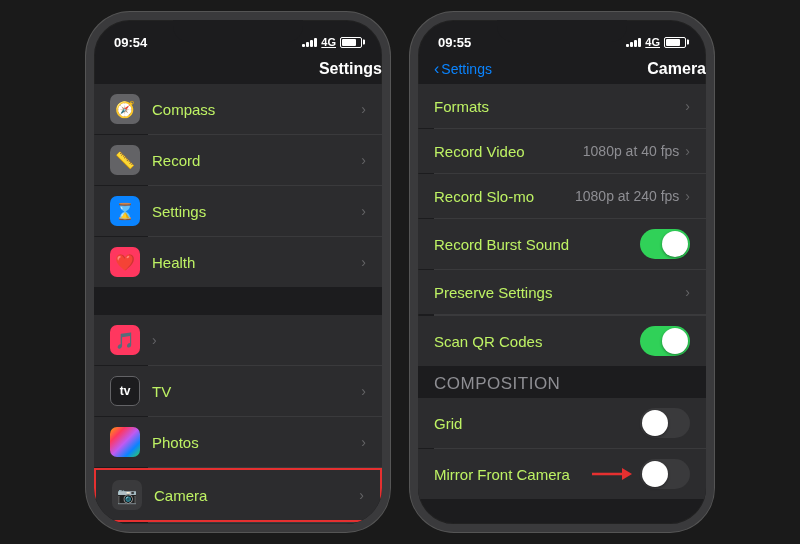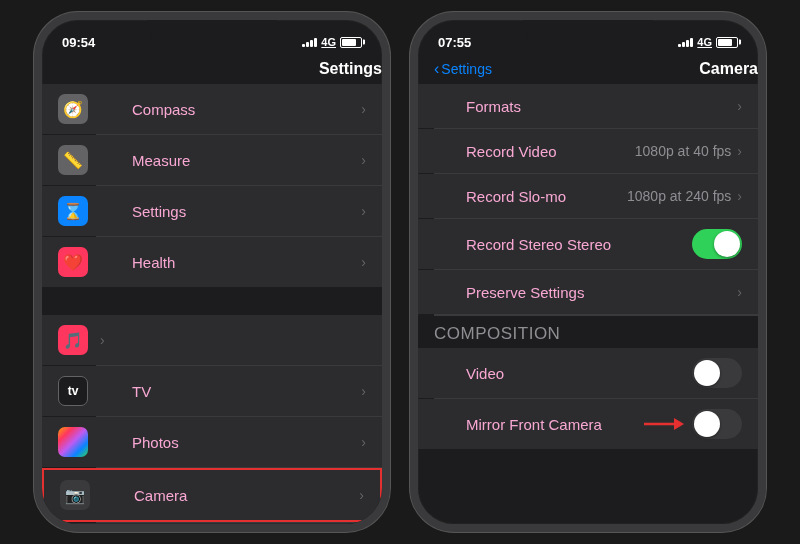--- a/index.html
+++ b/index.html
@@ -9,21 +9,21 @@
       background: #1a1a1a;
       display: flex;
       align-items: center;
       justify-content: center;
       gap: 20px;
       font-family: -apple-system, 'SF Pro Text', 'Helvetica Neue', sans-serif;
     }
 
     
     .phone {
-      width: 356px;
+      width: 304px;
       height: 520px;
       background: #1c1c1e;
       border-radius: 44px;
       border: 8px solid #3a3a3c;
       position: relative;
       overflow: hidden;
       box-shadow: 0 0 0 1px #555, inset 0 0 0 1px #222;
     }
 
     
@@ -147,23 +147,22 @@
       border-radius: 7px;
       margin-right: 12px;
       display: flex;
       align-items: center;
       justify-content: center;
       font-size: 16px;
       flex-shrink: 0;
     }
     .settings-item-label {
       flex: 1;
-      color: #f9a8d4;
+      color: #bef264;
       font-size: 15px;
-      margin-left: 32px;
     }
     .settings-item-value {
       color: #8e8e93;
       font-size: 14px;
       margin-right: 6px;
     }
     .chevron-right {
       color: #636366;
       font-size: 14px;
       font-weight: 500;
@@ -251,21 +250,21 @@
 
   <div class="settings-group">
     <div class="settings-item">
       <div class="settings-item-icon" style="background:#636366;">🧭</div>
       <span class="settings-item-label">Compass</span>
       <span class="chevron-right">›</span>
     </div>
     <div class="settings-divider"></div>
     <div class="settings-item">
       <div class="settings-item-icon" style="background:#636366;">📏</div>
-      <span class="settings-item-label">Measure</span>
+      <span class="settings-item-label">Record</span>
       <span class="chevron-right">›</span>
     </div>
     <div class="settings-divider"></div>
     <div class="settings-item">
       <div class="settings-item-icon" style="background:#0a84ff;">⌛</div>
       <span class="settings-item-label">Settings</span>
       <span class="chevron-right">›</span>
     </div>
     <div class="settings-divider"></div>
     <div class="settings-item">
@@ -310,21 +309,21 @@
       
     </div>
 
   </div>
 </div>
 
 <div class="phone">
   <div class="notch"></div>
 
   <div class="status-bar">
-    <span class="status-time">07:55</span>
+    <span class="status-time">09:55</span>
     <div class="status-icons">
       <div class="signal-bars">
         <div class="signal-bar" style="height:3px"></div>
         <div class="signal-bar" style="height:5px"></div>
         <div class="signal-bar" style="height:7px"></div>
         <div class="signal-bar" style="height:9px"></div>
       </div>
       <span class="status-4g">4G</span>
       <div class="battery-icon">
         <div class="battery-fill"></div>
@@ -352,41 +351,47 @@
       <span class="chevron-right">›</span>
     </div>
     <div class="settings-divider" style="margin-left:16px;"></div>
     <div class="settings-item">
       <span class="settings-item-label">Record Slo-mo</span>
       <span class="settings-item-value">1080p at 240 fps</span>
       <span class="chevron-right">›</span>
     </div>
     <div class="settings-divider" style="margin-left:16px;"></div>
     <div class="settings-item">
-      <span class="settings-item-label">Record Stereo Stereo</span>
+      <span class="settings-item-label">Record Burst Sound</span>
       <div class="toggle on">
           <div class="toggle-knob"></div>
         </div>
     </div>
     <div class="settings-divider" style="margin-left:16px;"></div>
     <div class="settings-item">
       <span class="settings-item-label">Preserve Settings</span>
       <span class="chevron-right">›</span>
     </div>
     <div class="settings-divider" style="margin-left:16px;"></div>
     <div class="settings-divider" style="margin-left:16px;"></div>
+    <div class="settings-item">
+      <span class="settings-item-label">Scan QR Codes</span>
+      <div class="toggle on">
+          <div class="toggle-knob"></div>
+        </div>
+    </div>
   </div>
 
   <div class="section-header">
     <span class="section-header-text">COMPOSITION</span>
   </div>
 
   <div class="settings-group">
     <div class="settings-item">
-      <span class="settings-item-label">Video</span>
+      <span class="settings-item-label">Grid</span>
       <div class="toggle off">
           <div class="toggle-knob"></div>
         </div>
     </div>
     <div class="settings-divider" style="margin-left:16px;"></div>
 
     <div class="settings-item" style="position:relative;">
       <span class="settings-item-label">Mirror Front Camera</span>
 
       <svg width="40" height="20" style="margin-right:8px;" viewBox="0 0 40 20">

